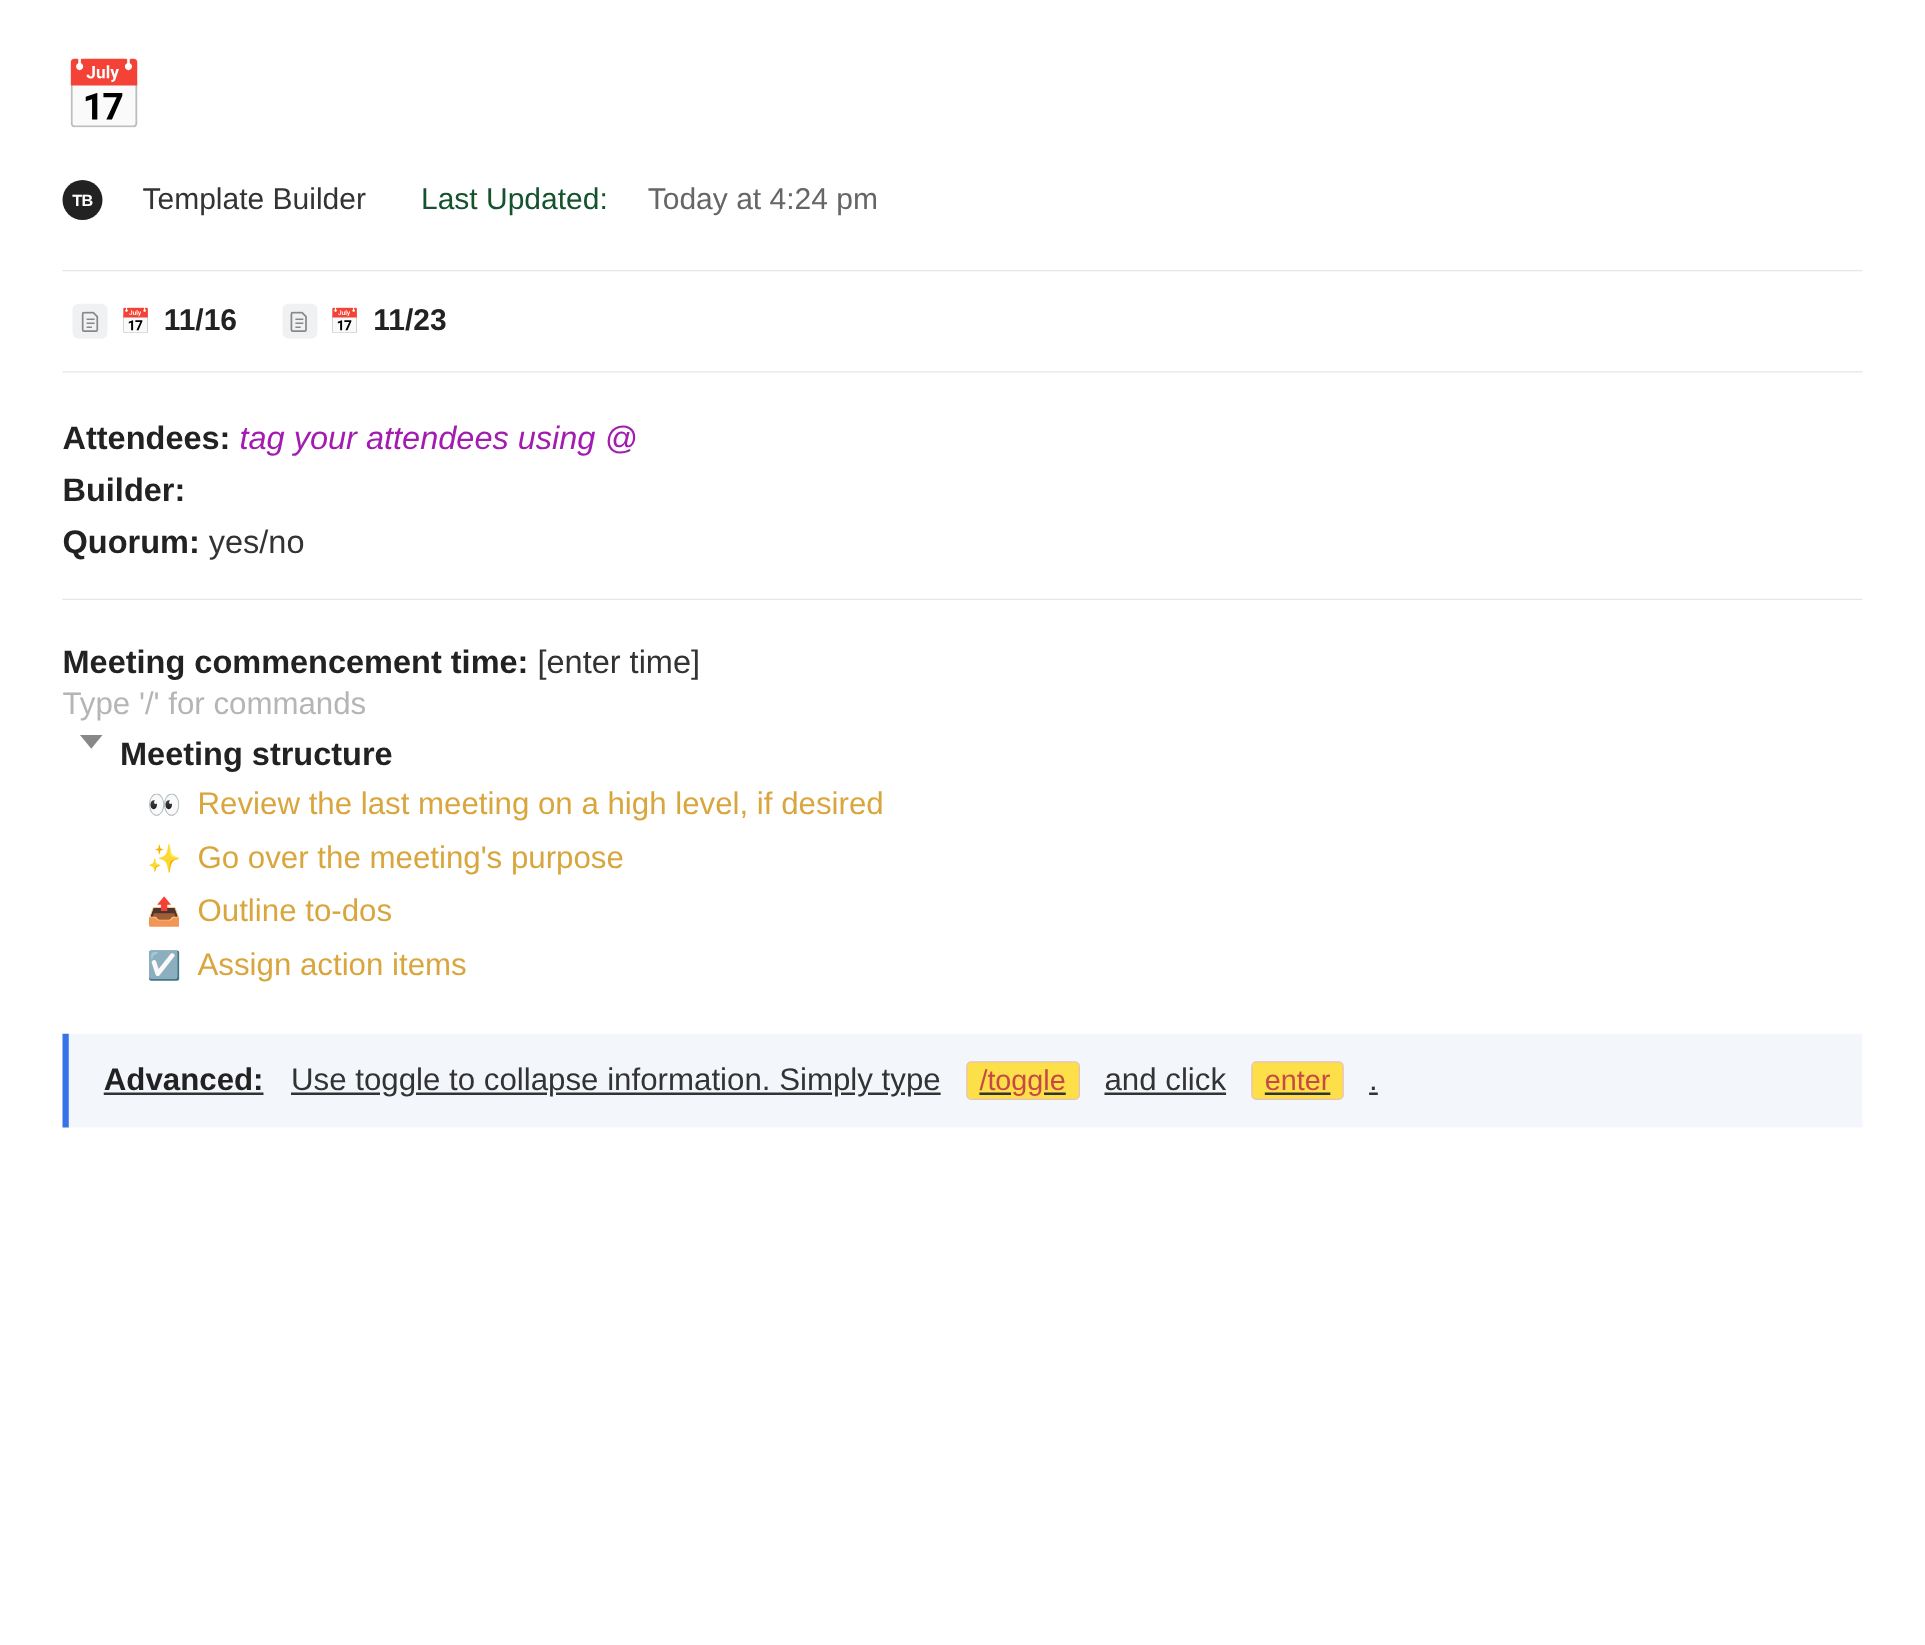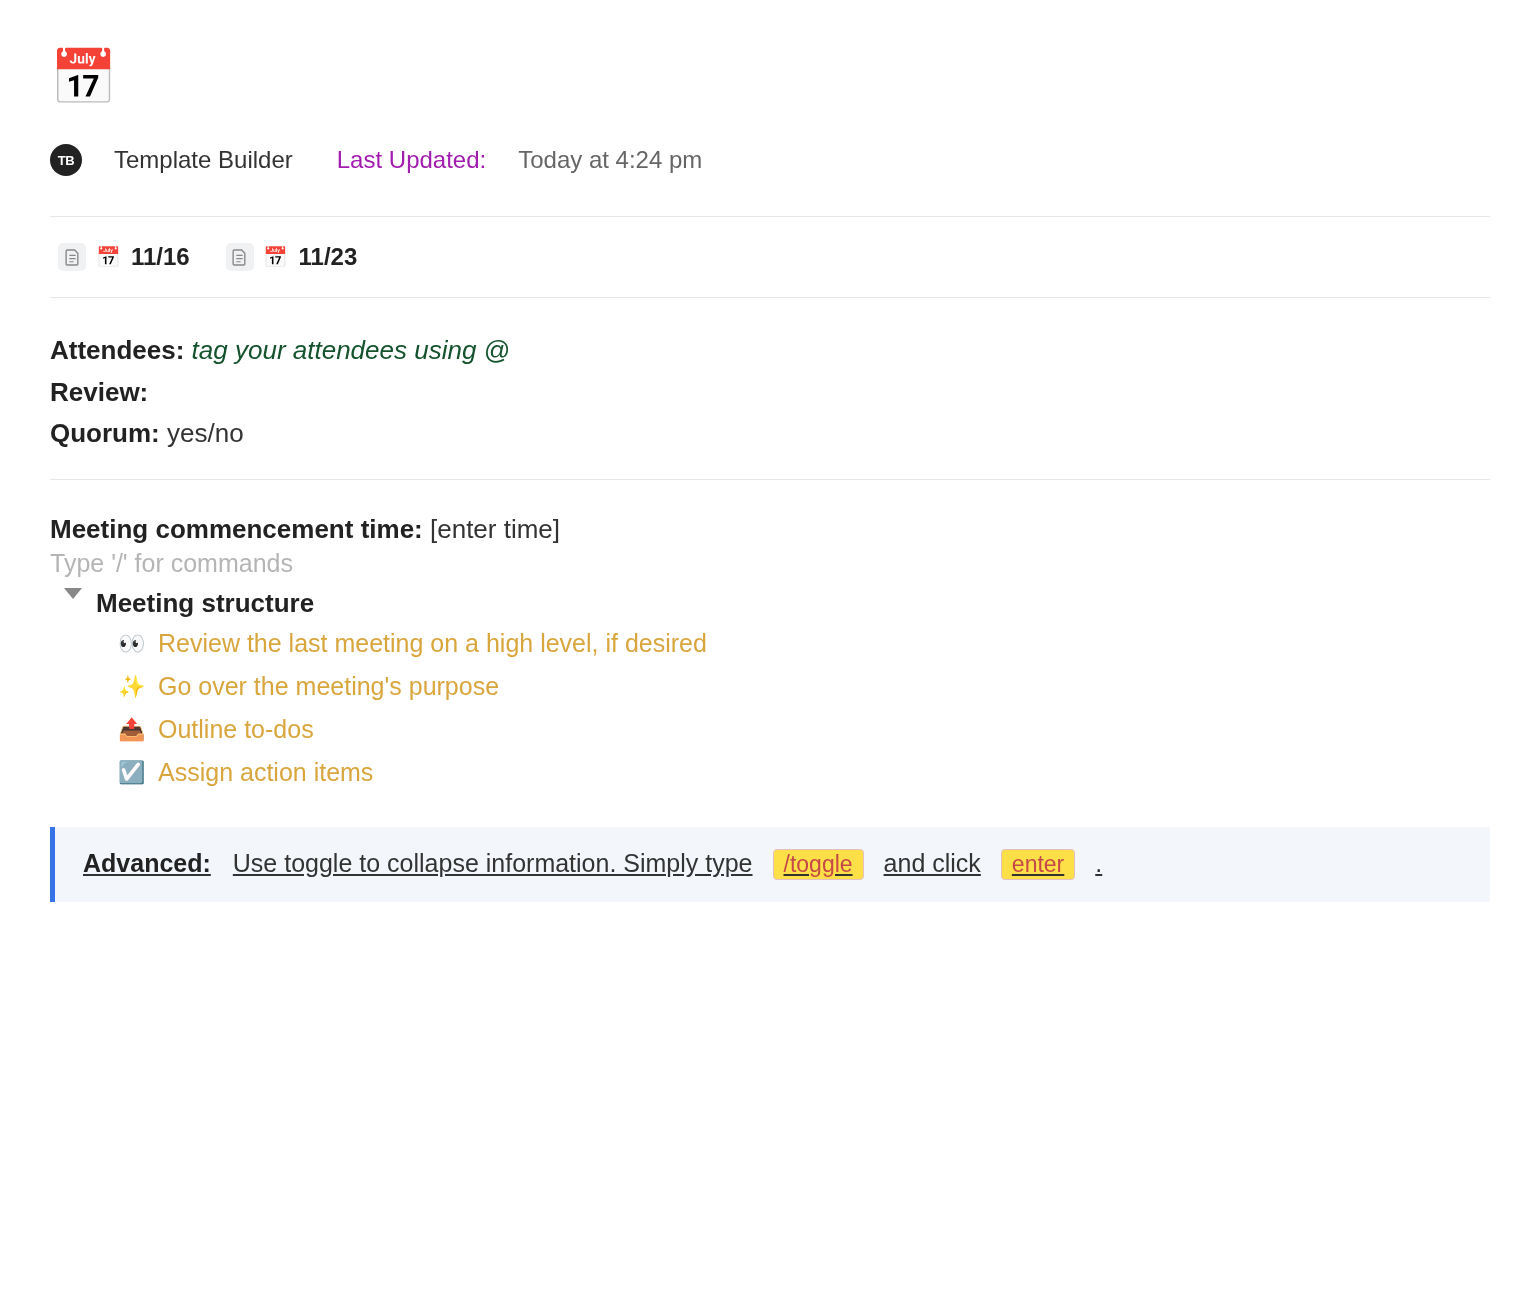--- a/index.html
+++ b/index.html
@@ -45,21 +45,21 @@
       justify-content: center;
       letter-spacing: -0.5px;
     }
     .author-name {
       font-size: 24px;
       color: #333;
       font-weight: 500;
     }
     .last-updated-label {
       font-size: 24px;
-      color: #a21caf;
+      color: #14532d;
       margin-left: 12px;
     }
     .last-updated-value {
       font-size: 24px;
       color: #666;
       font-weight: 500;
     }
     .divider {
       border: none;
       border-top: 1px solid #e4e6e8;
@@ -109,21 +109,21 @@
     .field-label {
       font-weight: 700;
       color: #222;
     }
     .field-value {
       color: #333;
       font-weight: 400;
     }
     .field-value-italic {
       font-style: italic;
-      color: #14532d;
+      color: #a21caf;
       text-align: center;
     }
     .section-2 {
       padding-top: 34px;
     }
     .commencement-row {
       font-size: 26px;
       margin-bottom: 4px;
     }
     .placeholder-hint {
@@ -240,21 +240,21 @@
 </div>
 
 <hr class="divider">
 
 <div class="fields-block">
   <div class="field-row">
     <span class="field-label">Attendees:</span>
     <span class="field-value field-value-italic">tag your attendees using @</span>
   </div>
   <div class="field-row">
-    <span class="field-label">Review:</span>
+    <span class="field-label">Builder:</span>
     <span class="field-value"></span>
   </div>
   <div class="field-row">
     <span class="field-label">Quorum:</span>
     <span class="field-value">yes/no</span>
   </div>
 </div>
 
 <hr class="divider">
 

